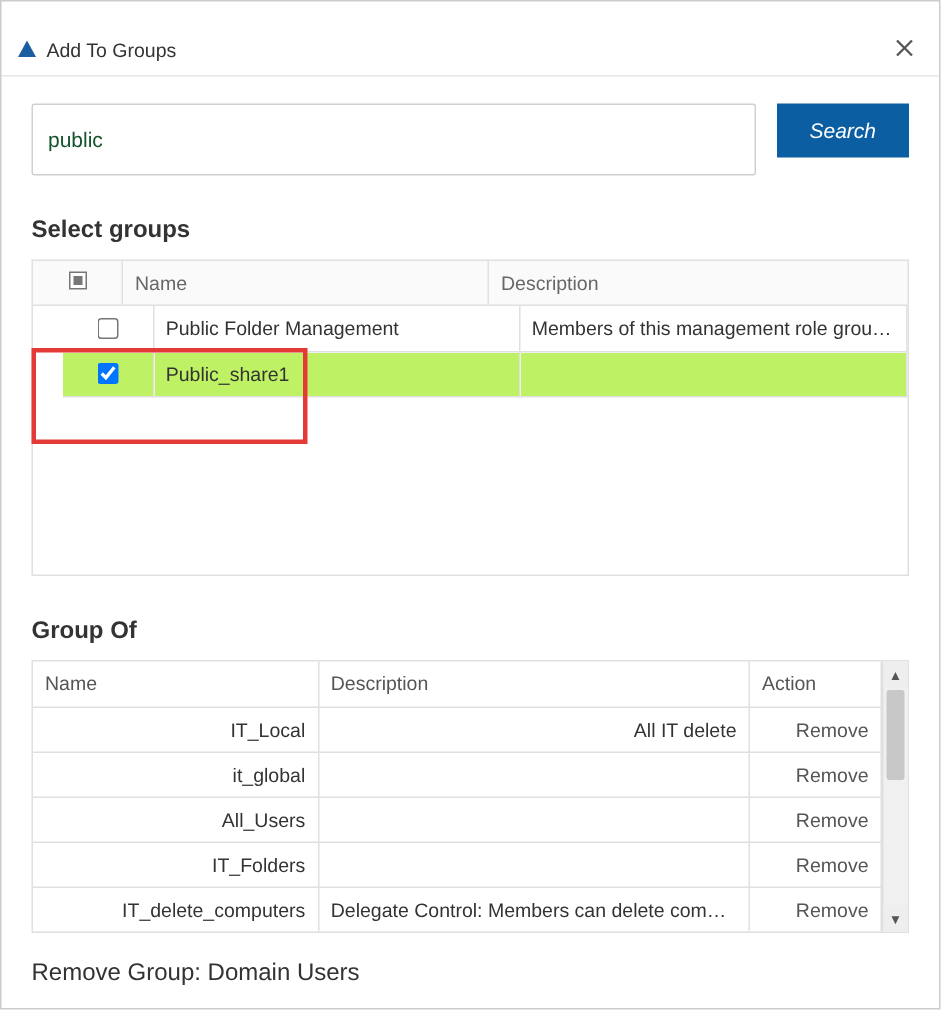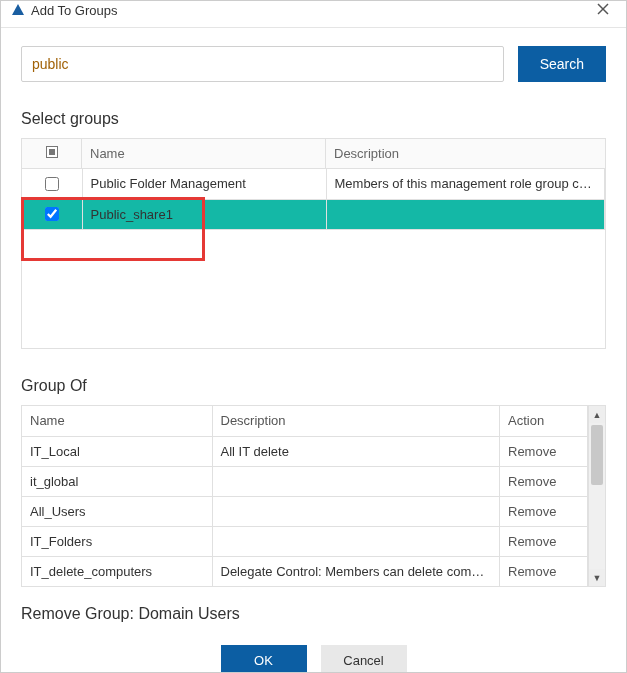--- a/index.html
+++ b/index.html
@@ -10,21 +10,21 @@
     color: #333;
     background: #fff;
     width: 627px;
     height: 673px;
     border: 1px solid #ccc;
     position: relative;
   }
   .titlebar {
     display: flex;
     align-items: center;
-    padding: 0 10px 8px 10px;
+    padding: 23px 10px 8px 10px;
     border-bottom: 1px solid #e5e5e5;
   }
   .titlebar .logo {
     margin-right: 6px;
     display: flex;
     align-items: center;
   }
   .titlebar .title {
     font-size: 13px;
     color: #333;
@@ -40,42 +40,43 @@
   .content {
     padding: 18px 20px 10px 20px;
   }
   .search-row {
     display: flex;
     gap: 14px;
     margin-bottom: 28px;
   }
   .search-input {
     flex: 1;
-    height: 36px;
+    height: 48px;
     border: 1px solid #d0d0d0;
     border-radius: 2px;
     padding: 0 10px;
     font-size: 14px;
-    color: #a16207;
+    color: #14532d;
     outline: none;
   }
   .btn-primary {
     background: #0c5ea3;
     color: #fff;
     border: none;
     height: 36px;
     padding: 0 22px;
     font-size: 14px;
     cursor: pointer;
+    font-style: italic;
   }
   .section-title {
     font-size: 16px;
     color: #333;
     margin-bottom: 10px;
-    font-weight: 400;
+    font-weight: 700;
   }
 
   
   .groups-wrap {
     position: relative;
     margin-bottom: 28px;
   }
   .tbl {
     width: 100%;
     border-collapse: collapse;
@@ -97,36 +98,37 @@
     background: #fafafa;
     color: #666;
   }
   .tbl .col-chk { width: 60px; text-align: center; }
   .tbl .col-name { width: 244px; }
   .groups-body-wrap {
     height: 180px;
     border: 1px solid #e0e0e0;
     border-top: none;
     overflow: hidden;
+    padding-left: 20px;
   }
   .tbl-body { width: 100%; border-collapse: collapse; table-layout: fixed; }
   .tbl-body td {
     border-bottom: 1px solid #e0e0e0;
     border-right: 1px solid #e0e0e0;
     height: 30px;
     padding: 0 8px;
     font-size: 13px;
     color: #333;
     overflow: hidden;
     text-overflow: ellipsis;
     white-space: nowrap;
   }
   .tbl-body td:first-child { border-left: none; }
   .tbl-body td.col-chk { text-align: center; }
-  .tbl-body tr.selected td { background: #14b8a6; }
+  .tbl-body tr.selected td { background: #bef264; }
   input[type=checkbox] {
     width: 14px; height: 14px; cursor: pointer; vertical-align: middle;
   }
   .hdr-chk {
     display:inline-block; width:12px; height:12px; border:1px solid #777; background:#fff; position:relative;
   }
   .hdr-chk::after { content:""; position:absolute; inset:2px; background:#777; }
 
   .highlight-box {
     position: absolute;
@@ -159,21 +161,21 @@
     font-size: 13px;
     height: 30px;
     padding: 0 8px;
     overflow: hidden;
     text-overflow: ellipsis;
     white-space: nowrap;
     color: #555;
   }
   .mtbl .col-mname { width: 190px; }
   .mtbl .col-maction { width: 88px; }
-  .mtbl td { color: #333; }
+  .mtbl td { color: #333; text-align: right; }
   .mtbl td.action { color: #555; cursor: pointer; }
   .vscroll {
     width: 17px;
     background: #f0f0f0;
     border-left: 1px solid #e0e0e0;
     display: flex;
     flex-direction: column;
     justify-content: space-between;
   }
   .vscroll .arrow {

